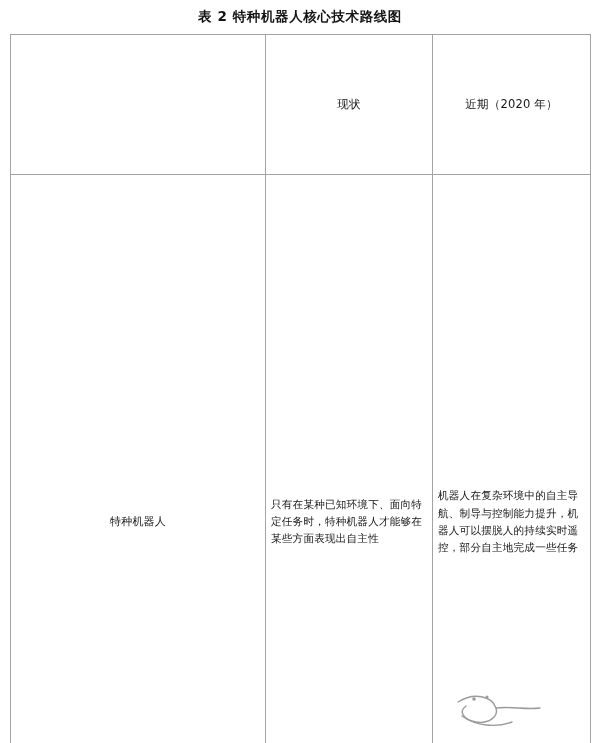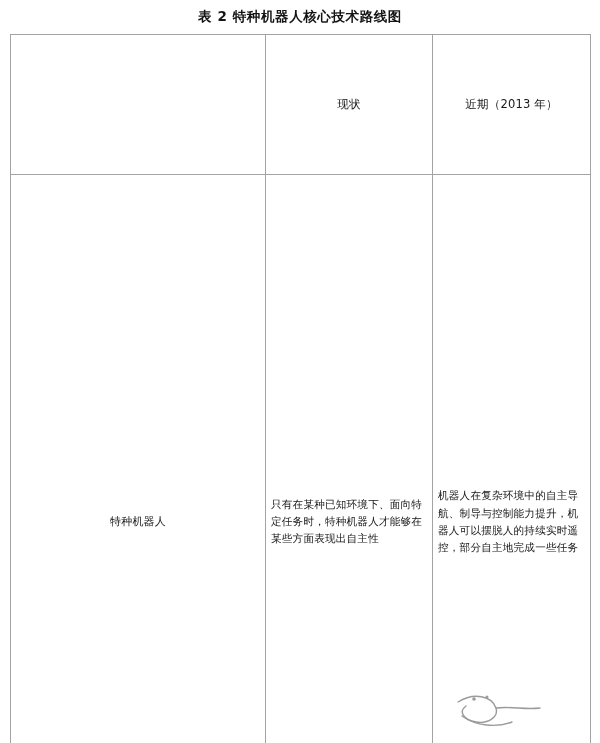--- a/index.html
+++ b/index.html
@@ -119,21 +119,21 @@
         <col class="c-group">
         <col class="c-sub">
         <col class="c-now">
         <col class="c-near">
       </colgroup>
       <tbody>
 
         <tr>
           <td class="head-cell blank-cell" colspan="2"></td>
           <td class="head-cell">现状</td>
-          <td class="head-cell">近期（2013 年）</td>
+          <td class="head-cell">近期（2020 年）</td>
           <td class="head-cell">远期（2030 年）</td>
         </tr>
 
         <tr>
           <td class="group-cell" colspan="2">特种机器人</td>
           <td class="body-cell">只有在某种已知环境下、面向特定任务时，特种机器人才能够在某些方面表现出自主性</td>
           <td class="body-cell">机器人在复杂环境中的自主导航、制导与控制能力提升，机器人可以摆脱人的持续实时遥控，部分自主地完成一些任务</td>
           <td class="body-cell">机器人能够应对需要较高认知能力的环境（野外自然环境），并在不依赖人遥控的条件下自主运行</td>
         </tr>
 

